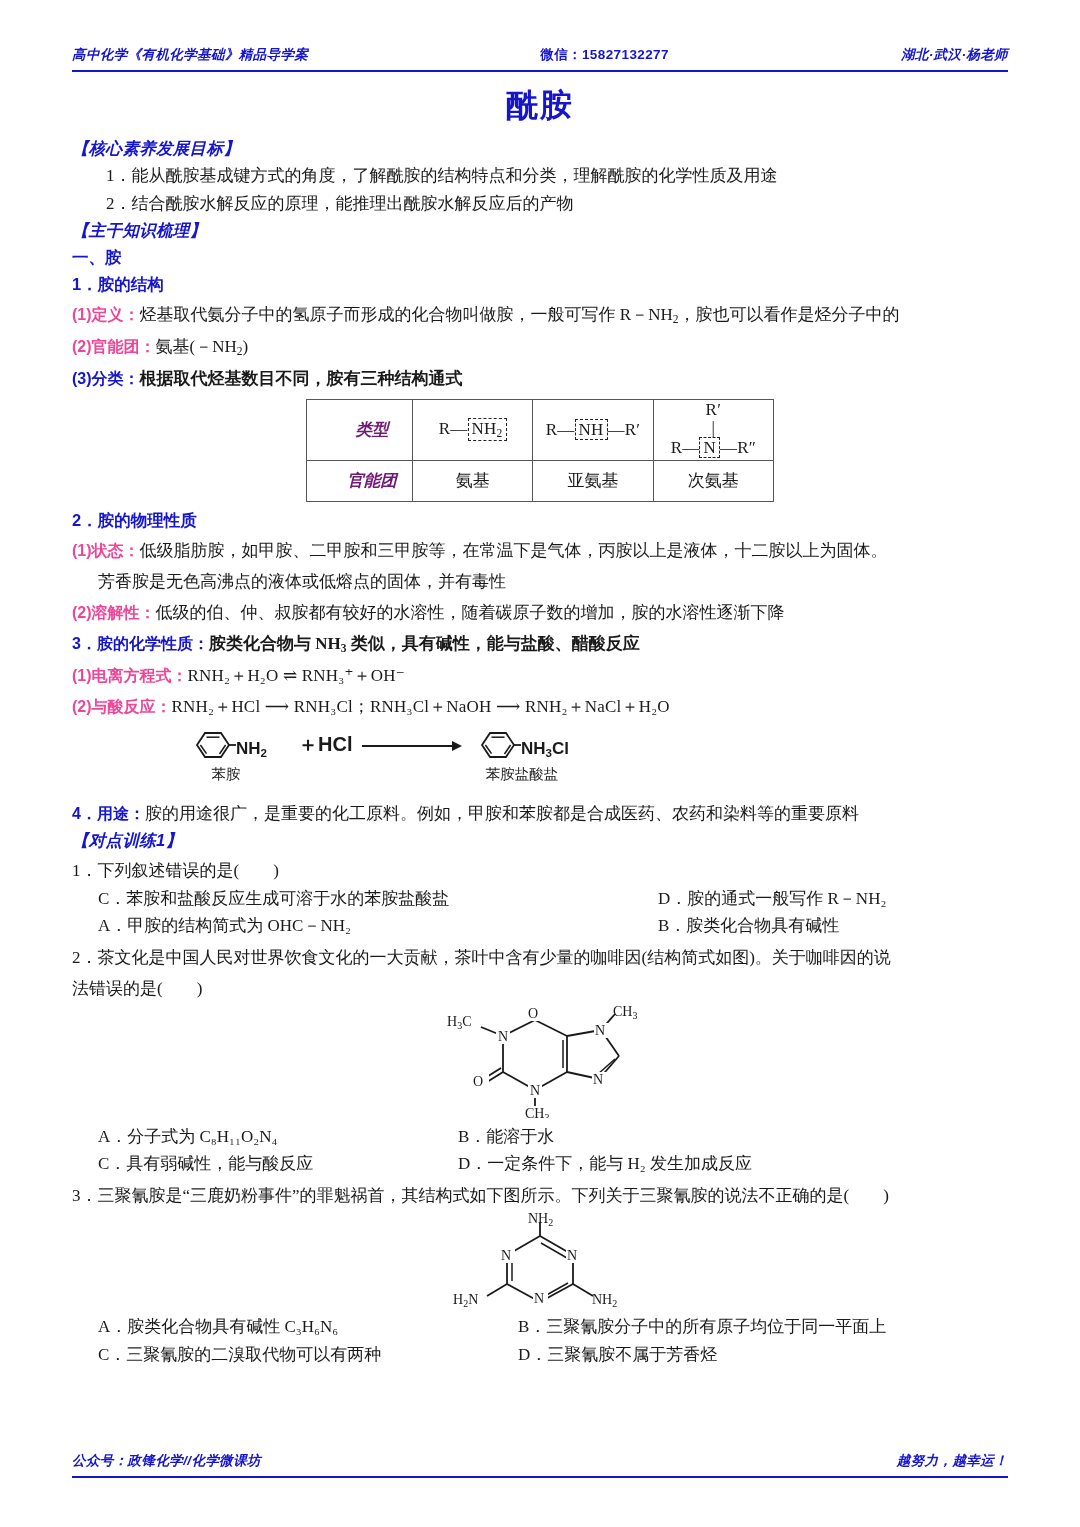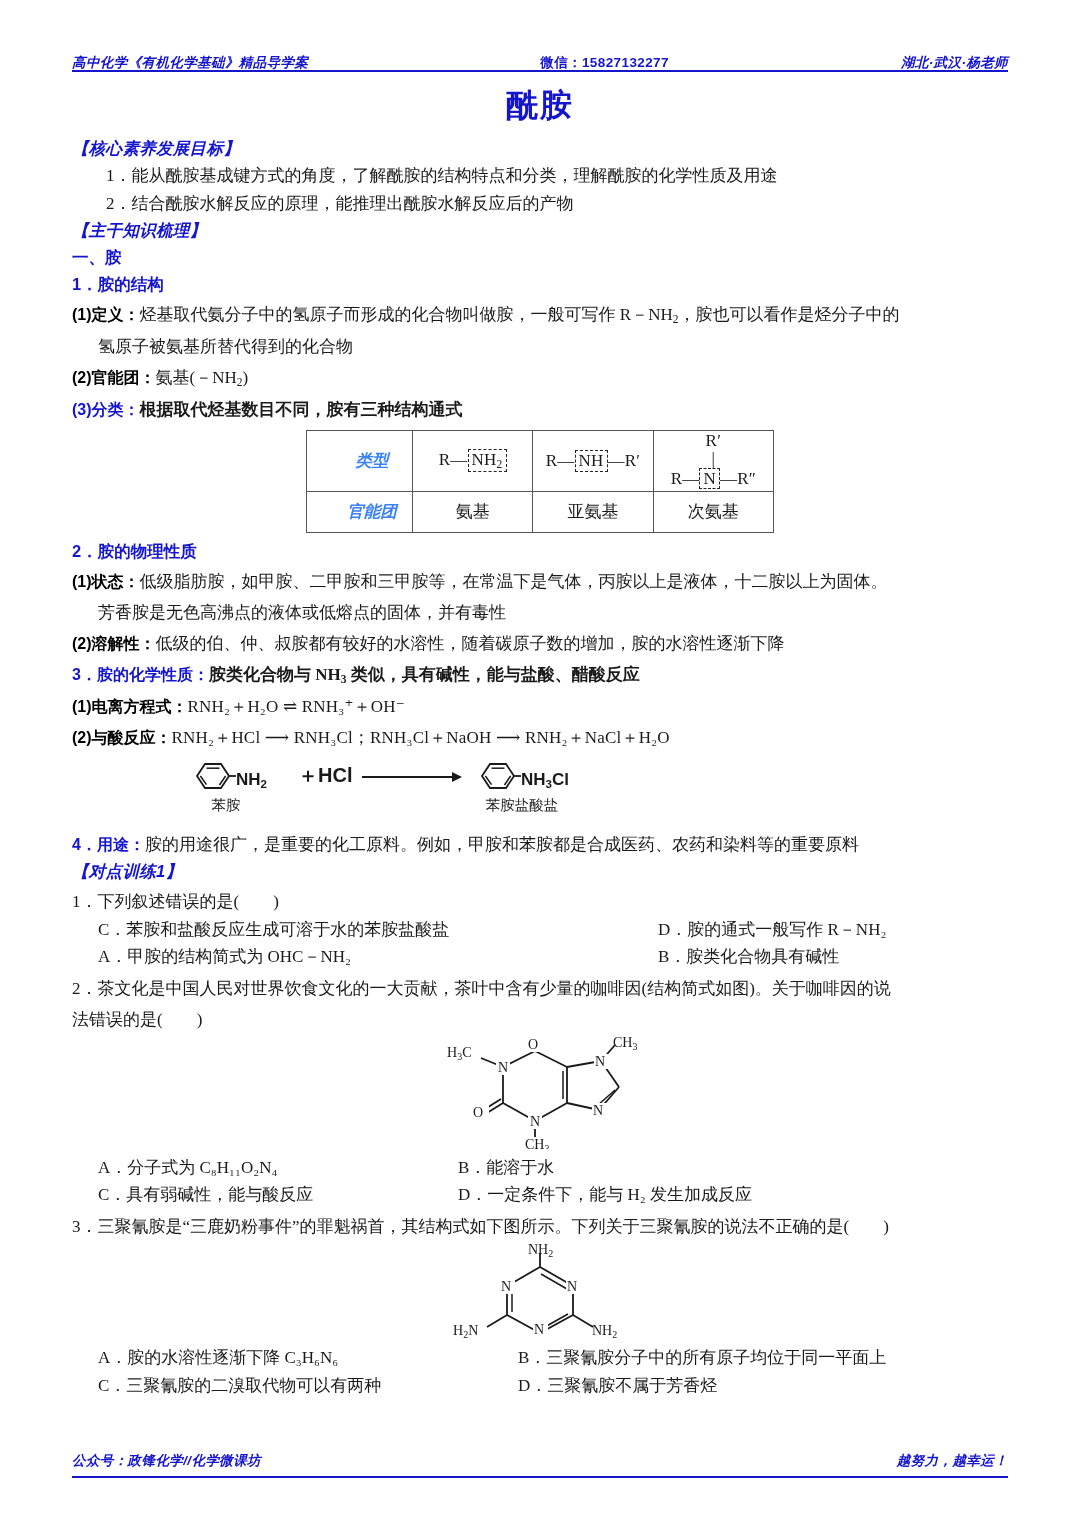--- a/index.html
+++ b/index.html
@@ -24,21 +24,21 @@
 
   
   .runhead {
     position: absolute;
     left: 72px;
     right: 72px;
     top: 46px;
     height: 26px;
     display: flex;
     justify-content: space-between;
-    align-items: flex-end;
+    align-items: flex-start;
     font-family: "Liberation Sans", "DejaVu Sans", sans-serif;
     font-weight: bold;
     font-style: italic;
     font-size: 13.5px;
     color: #1515cc;
     letter-spacing: 0.4px;
   }
   .runhead .mid { font-style: normal; }
   .headrule {
     position: absolute;
@@ -113,21 +113,21 @@
     margin: 4px 0 4px 34px;
     line-height: 1.42;
   }
 
   .para {
     font-size: 17px;
     line-height: 1.48;
     margin: 6px 0 4px 0;
   }
   .para .lab {
-    color: #000000;
+    color: #ec4899;
     font-family: "Liberation Sans", "DejaVu Sans", sans-serif;
     font-weight: bold;
     font-size: 16px;
   }
   .para .lab-b {
     color: #1515cc;
     font-family: "Liberation Sans", "DejaVu Sans", sans-serif;
     font-weight: bold;
     font-size: 16px;
   }
@@ -157,21 +157,21 @@
     table-layout: fixed;
   }
   .cls-table td {
     border: 1px solid #555;
     text-align: center;
     vertical-align: middle;
     font-size: 17px;
     height: 38px;
   }
   .cls-table td.hdr {
-    color: #3b82f6;
+    color: #701a75;
     font-family: "Liberation Sans", "DejaVu Sans", sans-serif;
     font-weight: bold;
     font-style: italic;
     font-size: 16.5px;
     width: 78px;
     padding-left: 26px;
   }
   .cls-table tr.top td { height: 58px; }
   .dashbox {
     display: inline-block;
@@ -234,21 +234,20 @@
     <div class="goal">1．能从酰胺基成键方式的角度，了解酰胺的结构特点和分类，理解酰胺的化学性质及用途</div>
     <div class="goal">2．结合酰胺水解反应的原理，能推理出酰胺水解反应后的产物</div>
 
     <div class="blue-head bracket">【主干知识梳理】</div>
     <div class="sec-h">一、胺</div>
     <div class="sec-h">1．胺的结构</div>
 
     <div class="para">
       <span class="lab">(1)定义：</span><span>烃基取代氨分子中的氢原子而形成的化合物叫做胺，一般可写作 R－NH</span><sub>2</sub><span>，胺也可以看作是烃分子中的</span>
     </div>
-    <div class="para indent">氢原子被氨基所替代得到的化合物</div>
 
     <div class="para">
       <span class="lab">(2)官能团：</span><span>氨基(－NH</span><sub>2</sub><span>)</span>
     </div>
 
 
     <div class="para bold-rest">
       <span class="lab-b">(3)分类：</span><span>根据取代烃基数目不同，胺有三种结构通式</span>
     </div>
 
@@ -433,21 +432,21 @@
           <rect x="98" y="79" width="15" height="15" fill="#ffffff"></rect>
           <text x="99" y="91">N</text>
           <text x="93" y="11">NH<tspan font-size="10" dy="3">2</tspan></text>
           <text x="157" y="92">NH<tspan font-size="10" dy="3">2</tspan></text>
           <text x="18" y="92">H<tspan font-size="10" dy="3">2</tspan><tspan dy="-3">N</tspan></text>
         </g>
       </svg>
     </div>
 
     <div class="opts narrow">
-      <span class="o1" style="width:420px;">A．胺的水溶性逐渐下降 C₃H₆N₆</span>
+      <span class="o1" style="width:420px;">A．胺类化合物具有碱性 C₃H₆N₆</span>
       <span>B．三聚氰胺分子中的所有原子均位于同一平面上</span>
     </div>
     <div class="opts narrow">
       <span class="o1" style="width:420px;">C．三聚氰胺的二溴取代物可以有两种</span>
       <span>D．三聚氰胺不属于芳香烃</span>
     </div>
 
   </div>
 
   <div class="runfoot">

